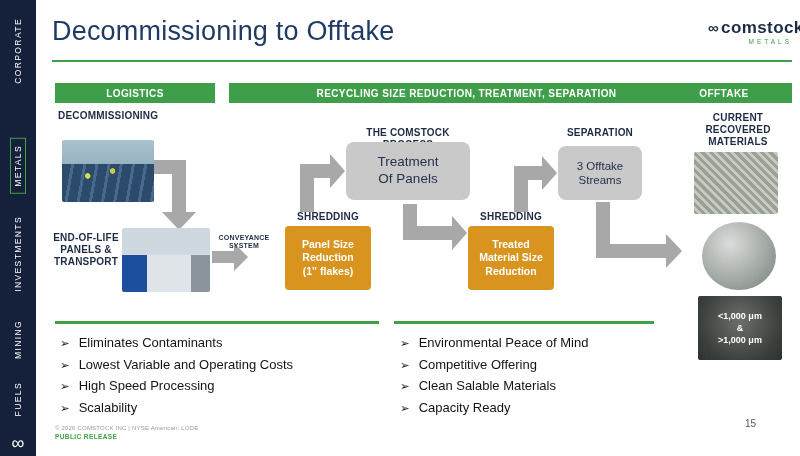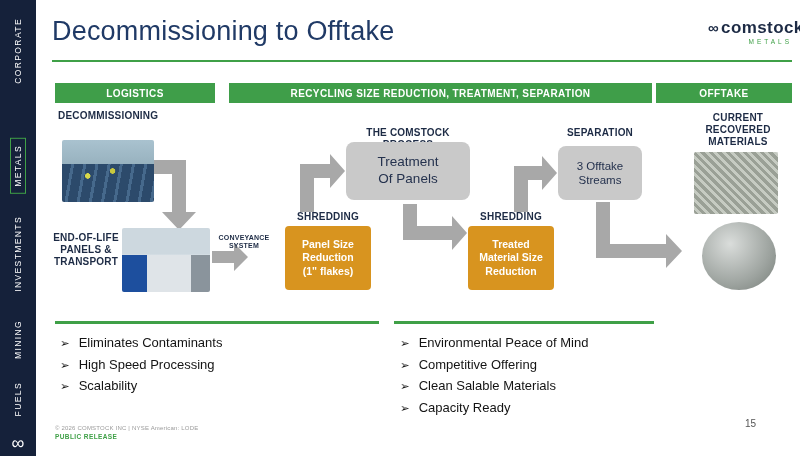--- a/index.html
+++ b/index.html
@@ -28,21 +28,21 @@
   .r2-ribbon{margin:1px auto 0;width:40px;background:#cf8a1e;color:#fff;font-size:5.5px;
              font-weight:bold;letter-spacing:.6px;padding:1.5px 0;border-radius:1px;}
   .brand{position:absolute;left:708px;top:18px;width:84px;}
   .brand-name{font-size:17px;font-weight:bold;color:#1d2b45;letter-spacing:.4px;white-space:nowrap;}
   .brand-glyph{font-size:15px;margin-right:2px;color:#1d2b45;}
   .brand-sub{text-align:right;font-size:6.5px;letter-spacing:3px;color:#3fa047;margin-top:0;}
 
   
   .band{position:absolute;top:83px;height:20px;background:#3f9e49;color:#fff;font-size:10px;
         font-weight:bold;display:flex;align-items:center;justify-content:center;letter-spacing:.4px;}
-  #band-logistics{left:55px;width:160px;} #band-recycling{left:229px;width:423px;}
+  #band-logistics{left:55px;width:160px;} #band-recycling{left:229px;width:423px;padding-left:26px;}
   #band-offtake{left:656px;width:136px;}
 
   
   .flow-label{position:absolute;font-weight:bold;color:#1d2b45;font-size:10px;text-align:center;
               letter-spacing:.2px;white-space:pre-line;line-height:1.2;}
   #lbl-decommissioning{left:58px;top:110px;width:150px;text-align:left;}
   #lbl-eol{left:50px;top:232px;width:72px;}
   #lbl-conveyance{left:214px;top:234px;width:60px;font-size:7px;}
   #lbl-shredding1{left:285px;top:211px;width:86px;}
   #lbl-process{left:342px;top:127px;width:132px;}
@@ -160,37 +160,43 @@
   <div class="flow-label" id="lbl-shredding2">SHREDDING</div>
   <div class="flow-label" id="lbl-separation">SEPARATION</div>
   <div class="flow-label" id="lbl-recovered">CURRENT
 RECOVERED
 MATERIALS</div>
 
   <div class="photo" id="photo-decommissioning"></div>
   <div class="photo" id="photo-truck"></div>
   <div class="photo" id="photo-shred"></div>
   <div class="photo" id="photo-powder"></div>
+  <div class="photo" id="photo-dark">
+    <span>&lt;1,000 μm
+&amp;
+&gt;1,000 μm</span>
+  </div>
 
   <div class="obox" id="box-panel-size">Panel Size
 Reduction
 (1" flakes)</div>
   <div class="gbox" id="box-treatment">Treatment
 Of Panels</div>
   <div class="obox" id="box-treated">Treated
 Material Size
 Reduction</div>
   <div class="gbox" id="box-streams">3 Offtake
 Streams</div>
 
   <div class="rule" id="rule-left"></div>
   <div class="rule" id="rule-right"></div>
 
   <ul class="bullets" id="bullets-left">
     <li>Eliminates Contaminants</li>
+    <li>Lowest Variable and Operating Costs</li>
     <li>High Speed Processing</li>
     <li>Scalability</li>
   </ul>
   <ul class="bullets" id="bullets-right">
     <li>Environmental Peace of Mind</li>
     <li>Competitive Offering</li>
     <li>Clean Salable Materials</li>
     <li>Capacity Ready</li>
   </ul>
 

